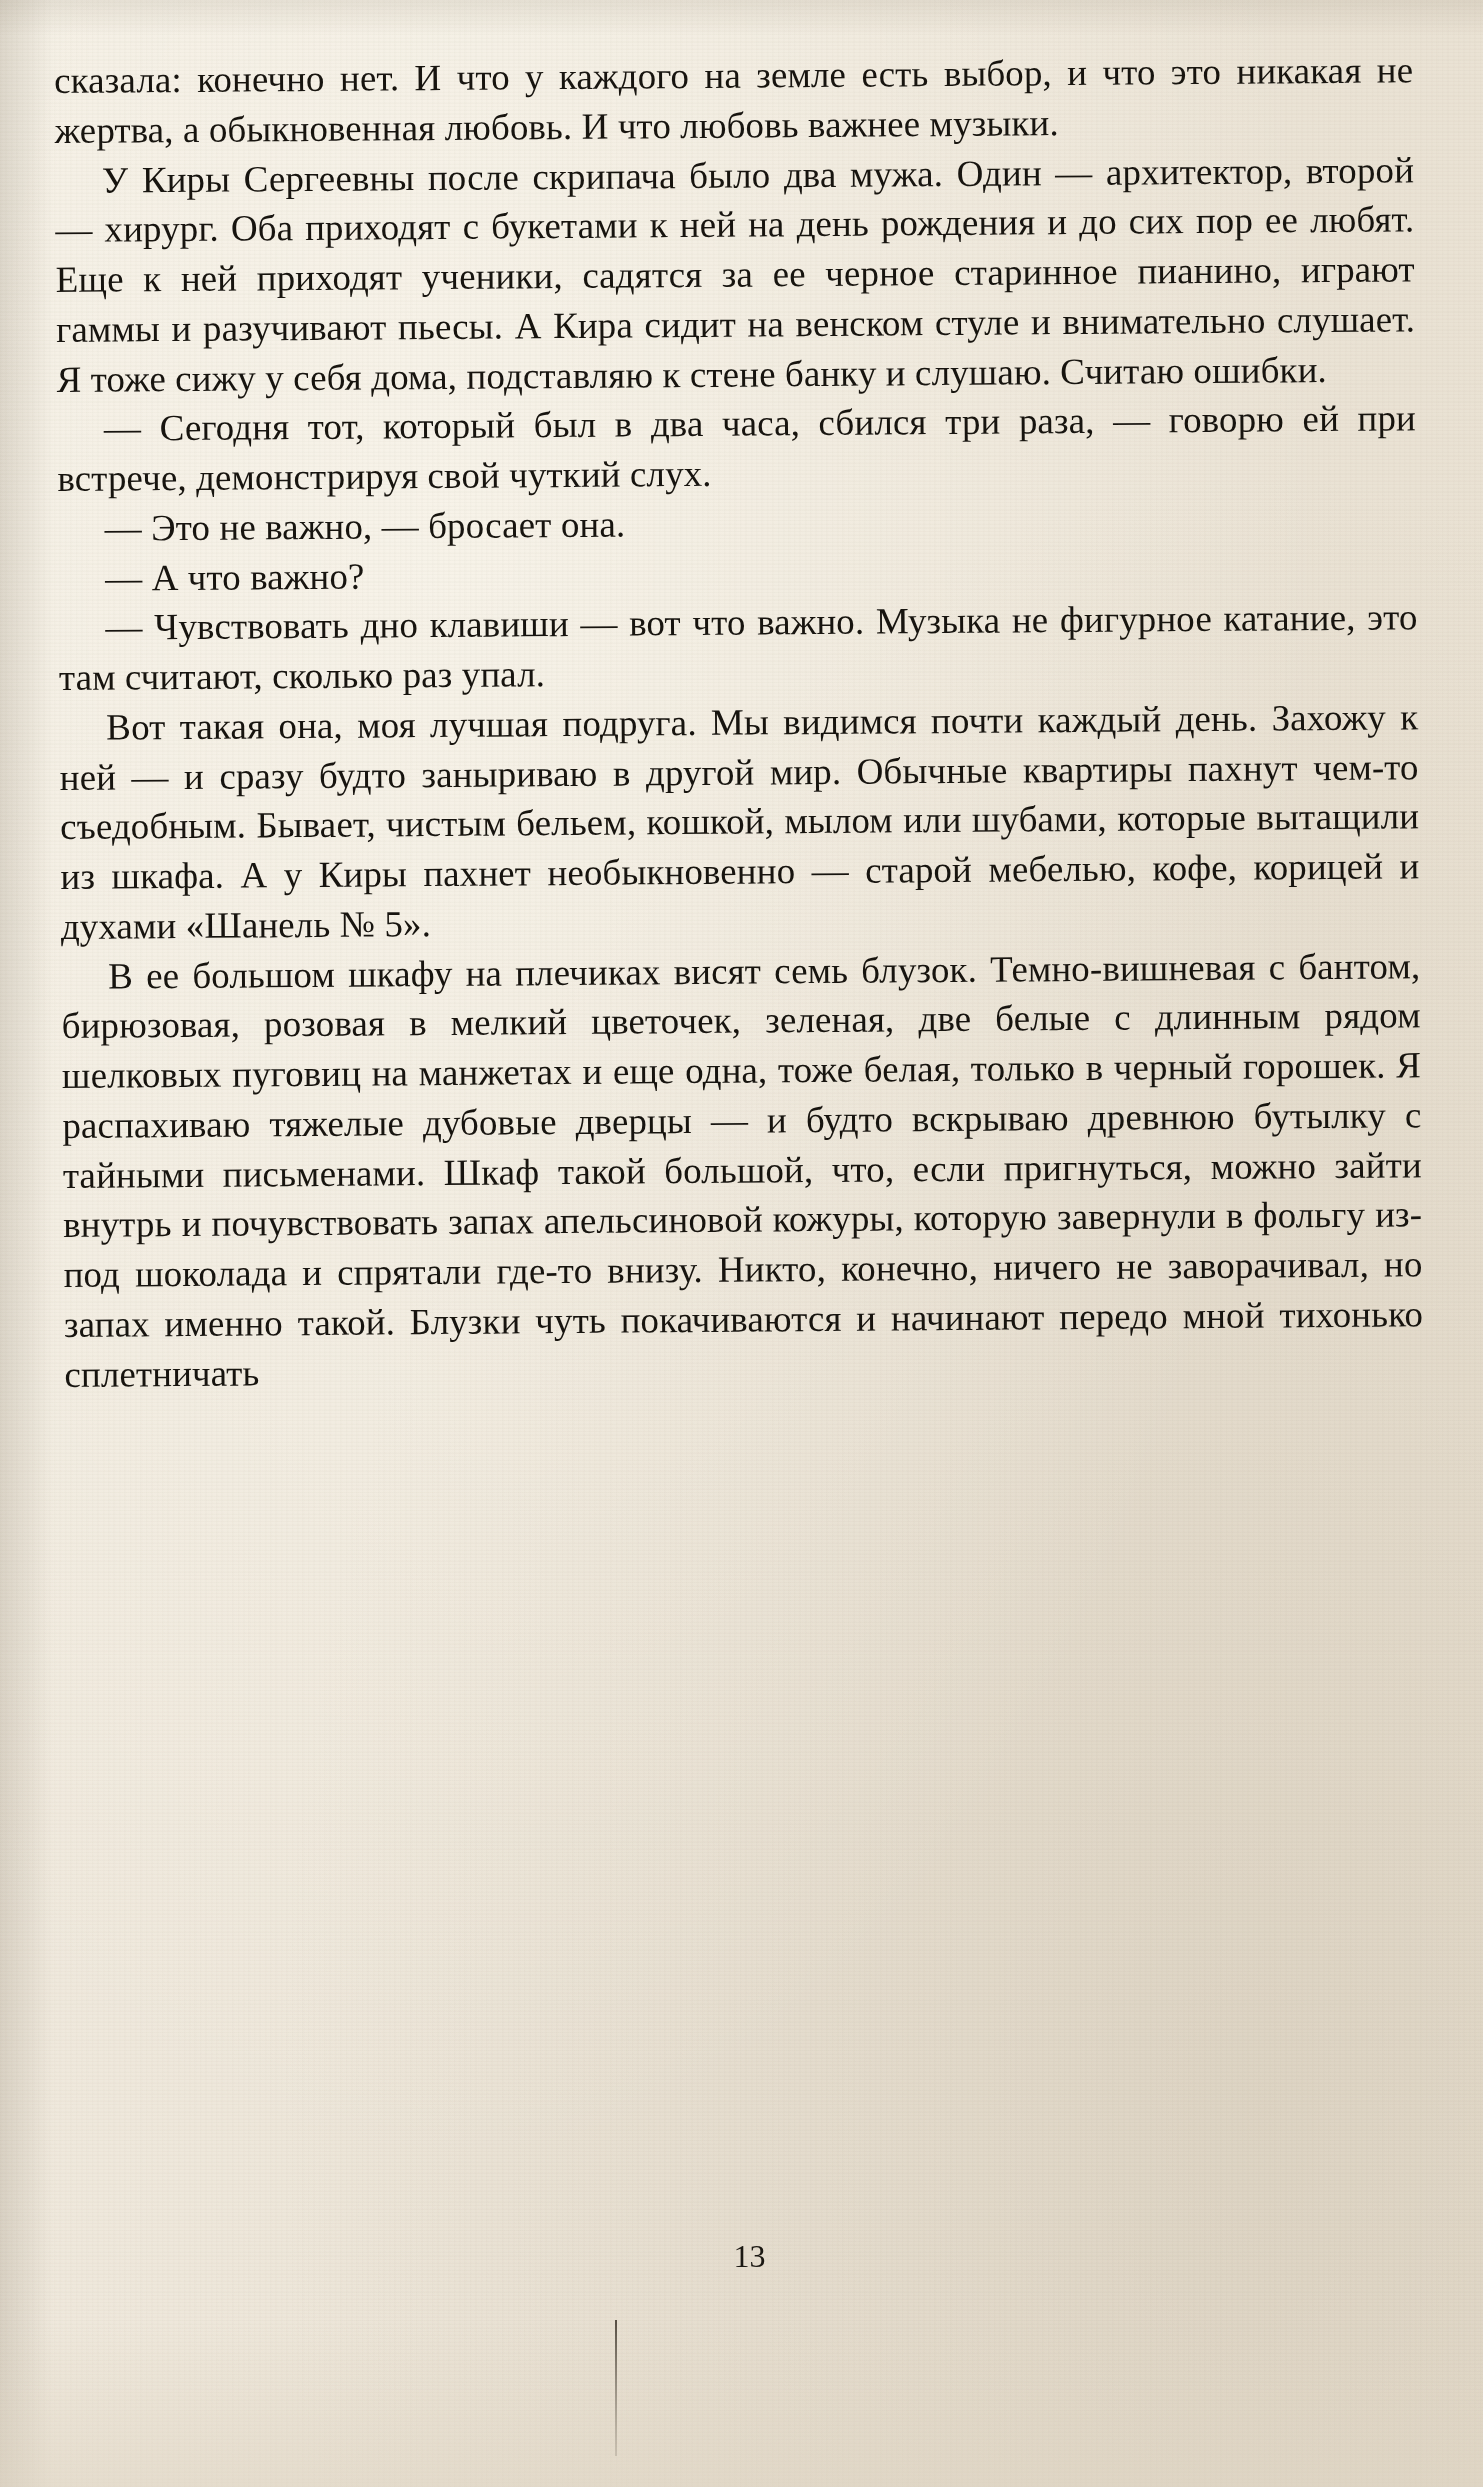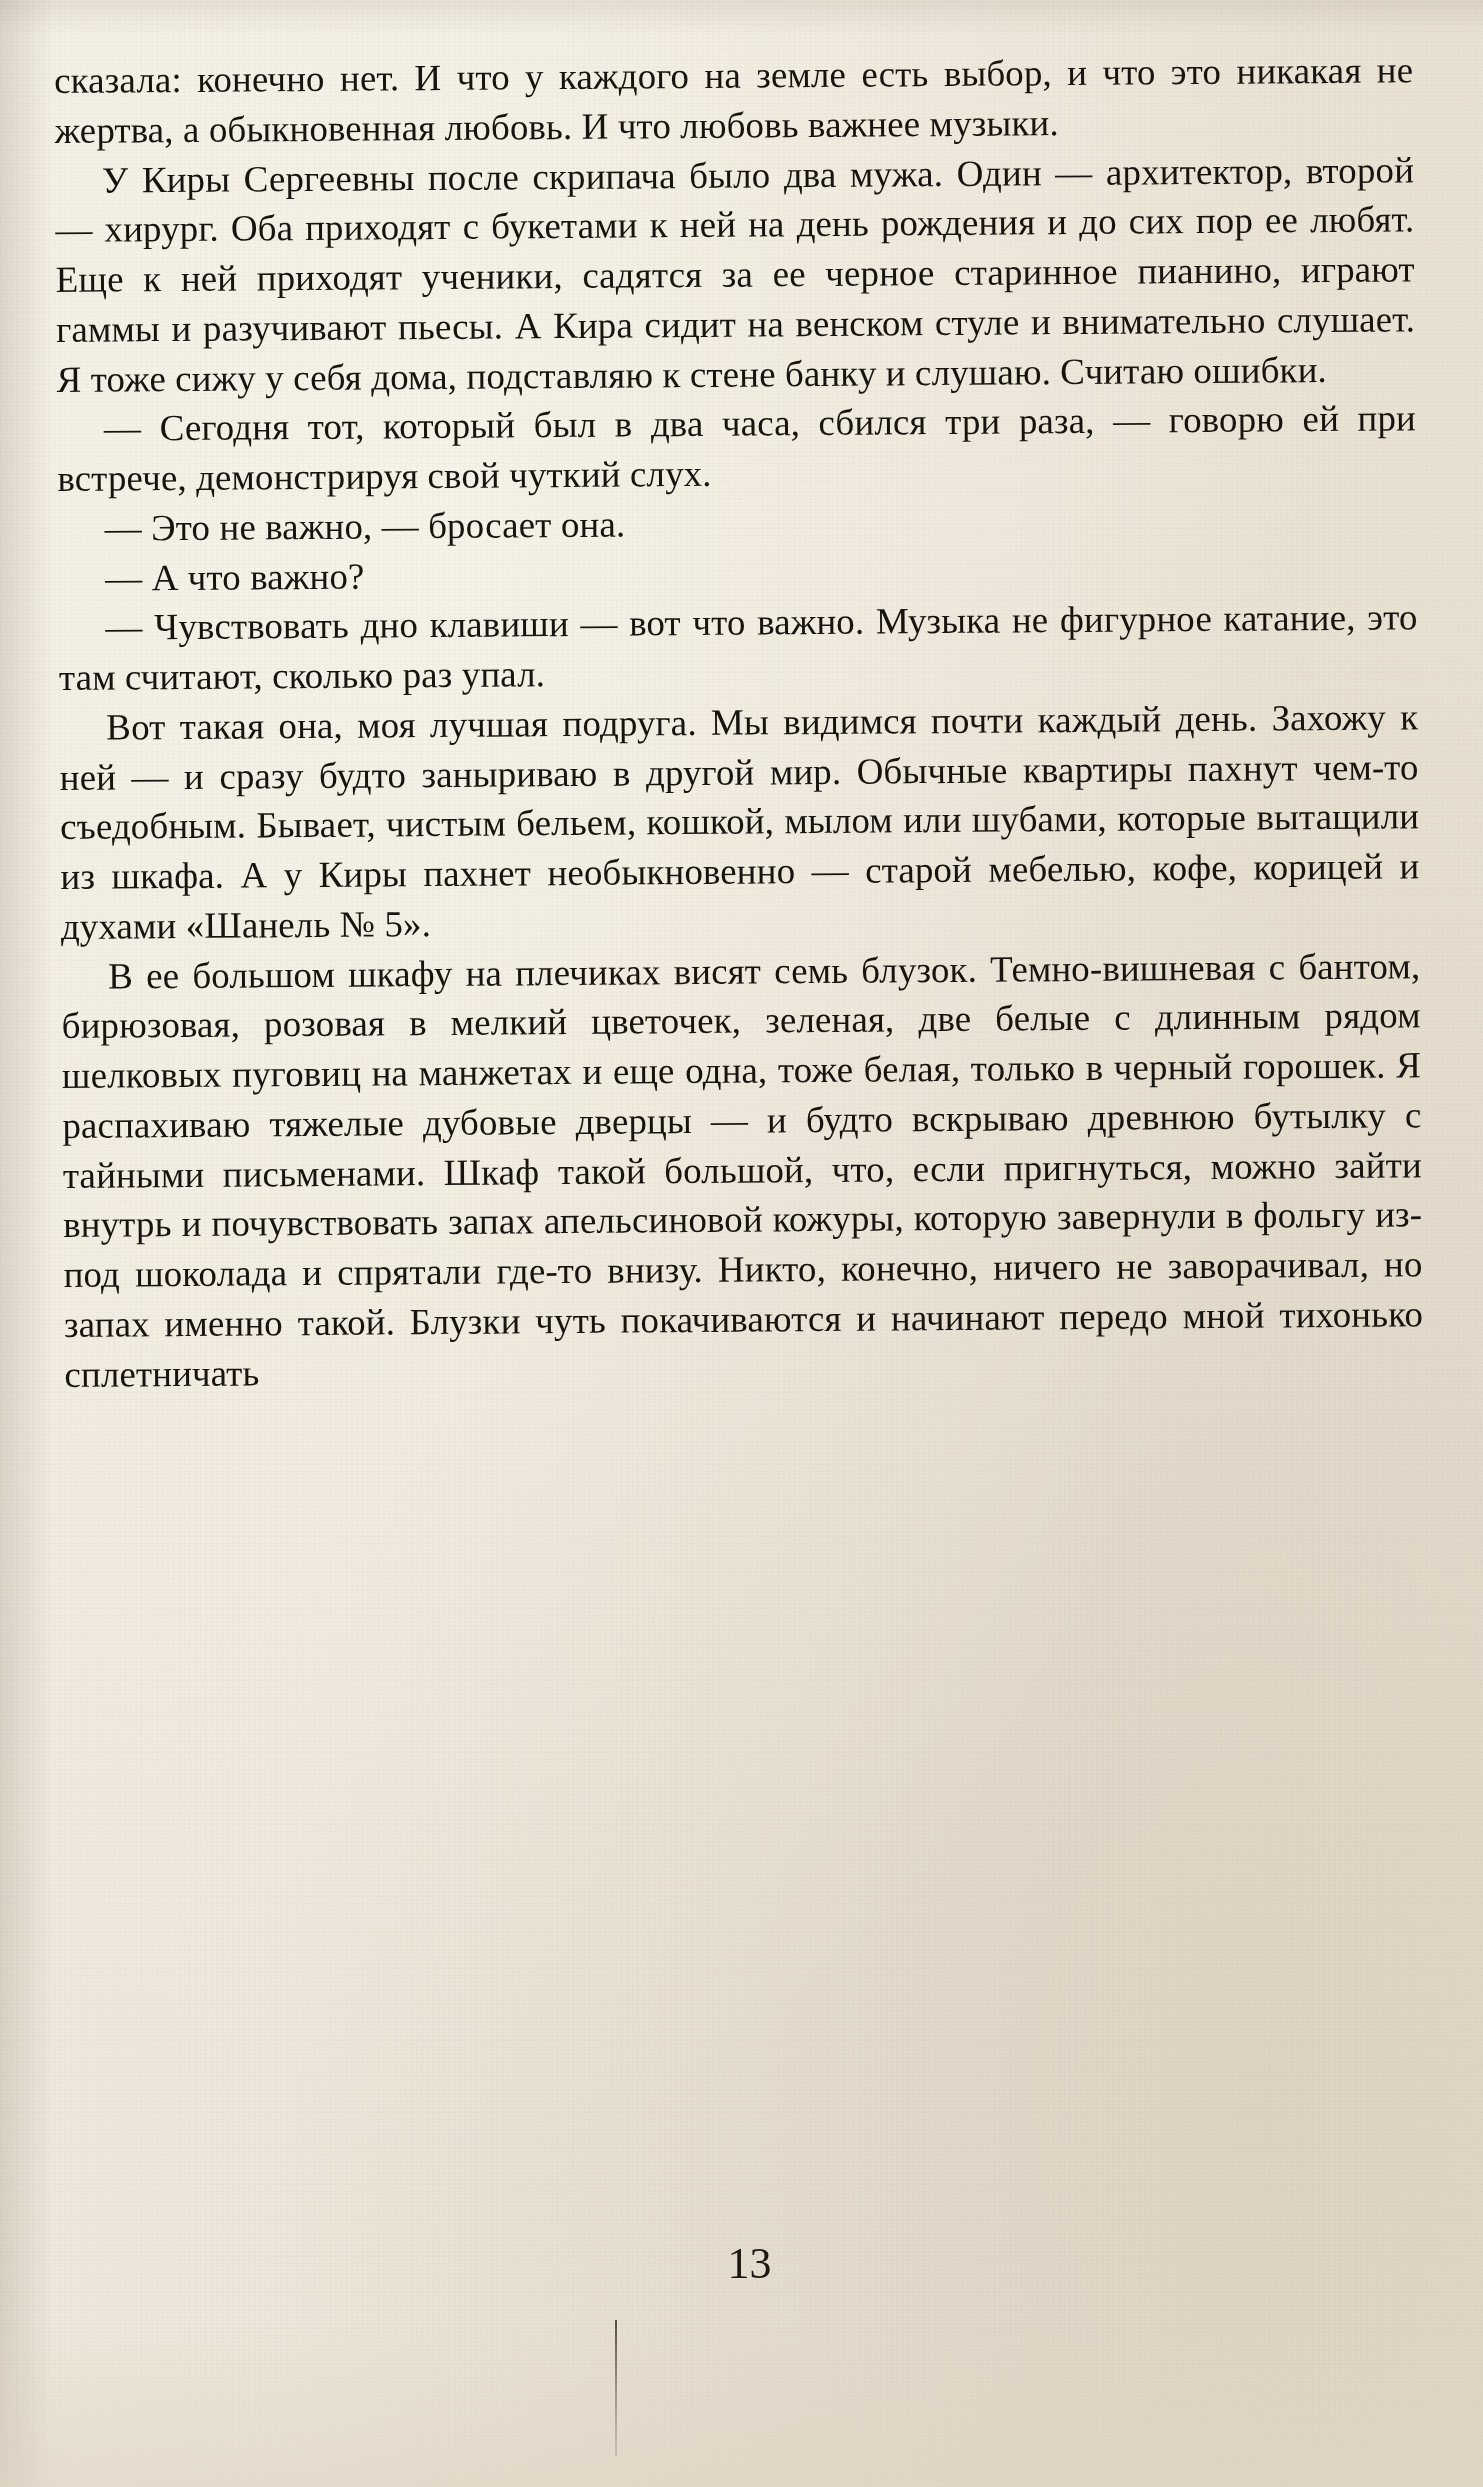--- a/index.html
+++ b/index.html
@@ -76,21 +76,21 @@
     transform: rotate(-0.45deg);
     transform-origin: 0 0;
   }
 
   .folio {
     position: absolute;
     left: 0;
     right: 0;
     top: 2238px;
     text-align: center;
-    font-size: 44px;
+    font-size: 32px;
     color: #1b1813;
     margin-left: 16px;
   }
 
   .spine-mark {
     position: absolute;
     left: 50%;
     top: 2320px;
     width: 2.7px;
     height: 136px;

